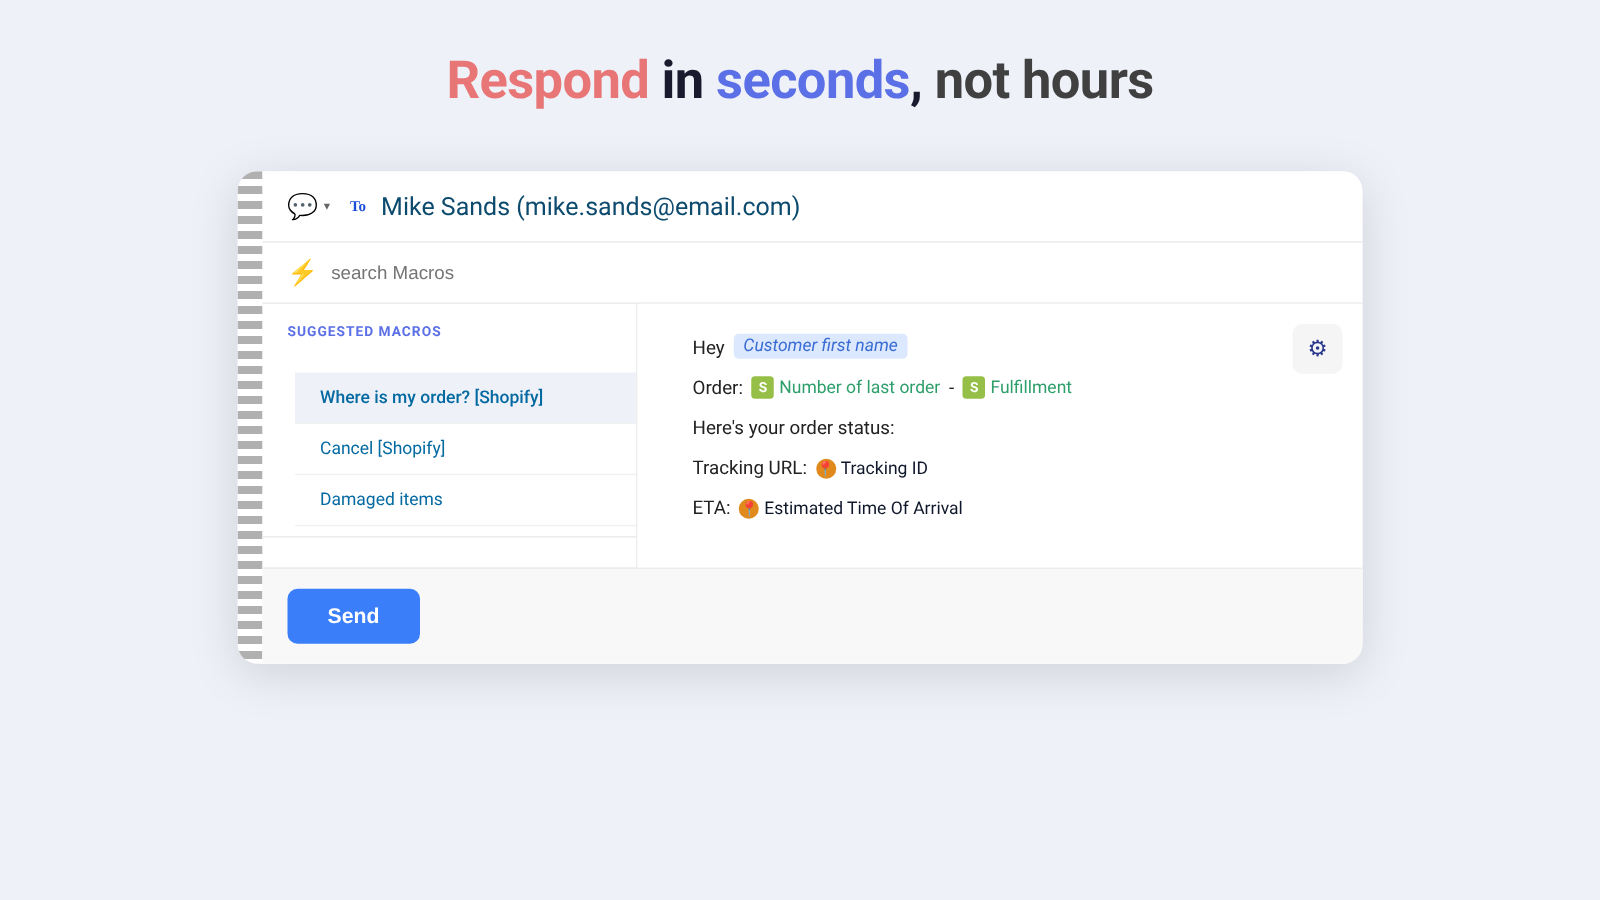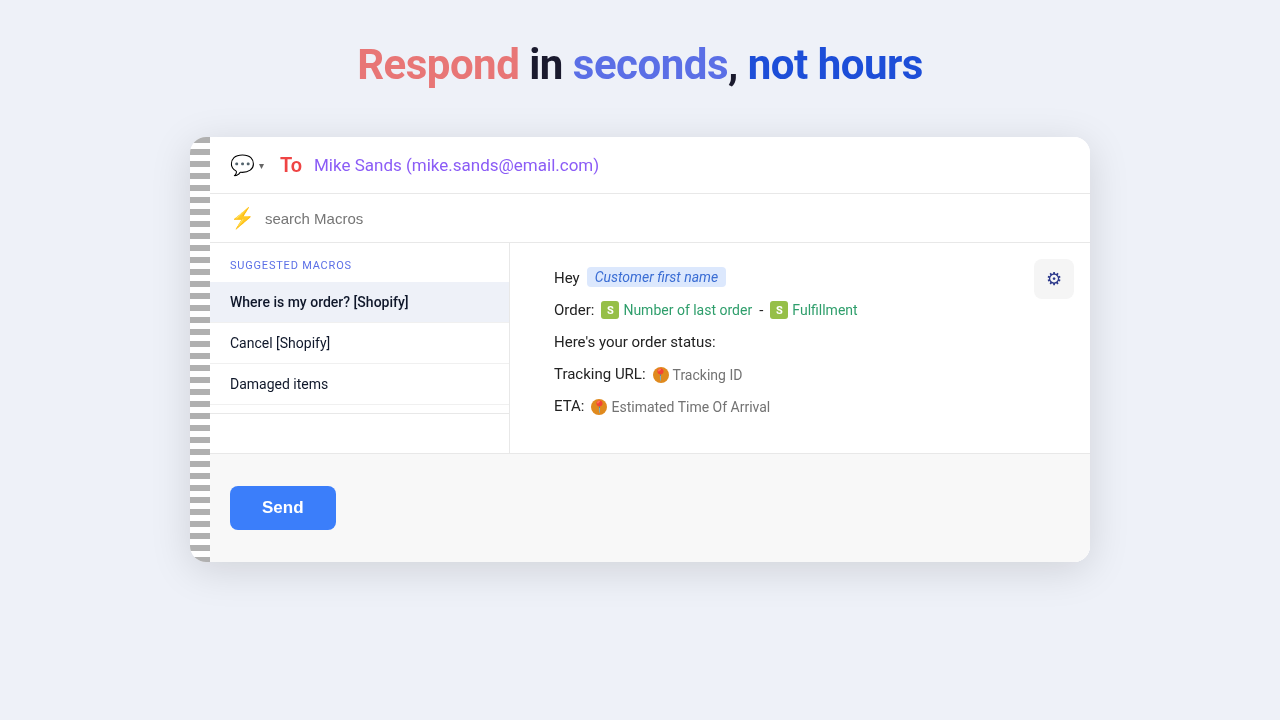--- a/index.html
+++ b/index.html
@@ -22,21 +22,21 @@
       font-weight: 700;
       margin-bottom: 48px;
       color: #1a1a2e;
       letter-spacing: -0.5px;
     }
 
     .headline .respond { color: #e87676; }
     .headline .in { color: #1a1a2e; font-weight: 700; }
     .headline .seconds { color: #5b6fe6; }
     .headline .comma { color: #1a1a2e; }
-    .headline .not { color: #1d4ed8; font-weight: 700; }
+    .headline .not { color: #404040; font-weight: 700; }
 
     .ui-container {
       display: flex;
       width: 900px;
       border-radius: 16px;
       overflow: hidden;
       box-shadow: 0 8px 40px rgba(0,0,0,0.13);
       background: #fff;
       position: relative;
     }
@@ -80,29 +80,30 @@
     .reply-icon {
       font-size: 20px;
     }
 
     .chevron-down {
       font-size: 10px;
       color: #666;
     }
 
     .to-label {
+      font-size: 12px;
+      font-weight: 600;
+      color: #1d4ed8;
+      margin-left: 4px;
+      font-family: Liberation Serif, serif;
+    }
+
+    .to-value {
       font-size: 20px;
-      font-weight: 600;
-      color: #ef4444;
-      margin-left: 4px;
-    }
-
-    .to-value {
-      font-size: 17px;
-      color: #8b5cf6;
+      color: #0c4a6e;
     }
 
     
     .search-row {
       display: flex;
       align-items: center;
       padding: 12px 20px;
       border-bottom: 1px solid #e8e8e8;
       gap: 10px;
     }
@@ -131,33 +132,34 @@
     .macros-panel {
       width: 300px;
       flex-shrink: 0;
       border-right: 1px solid #e8e8e8;
       padding: 16px 0;
       overflow-y: auto;
     }
 
     .section-label {
       font-size: 11px;
-      font-weight: 400;
+      font-weight: 700;
       letter-spacing: 0.8px;
       color: #5b6fe6;
-      padding: 0 20px 10px 20px;
+      padding: 0 20px 26px 20px;
       text-transform: uppercase;
     }
 
     .macro-item {
       padding: 12px 20px;
       font-size: 14px;
-      color: #0f172a;
+      color: #0369a1;
       cursor: pointer;
       border-bottom: 1px solid #f0f0f0;
+      margin-left: 26px;
     }
 
     .macro-item.active {
       background: #eef1f8;
       font-weight: 500;
     }
 
     .macro-item:last-child { border-bottom: none; }
 
     .section-divider {
@@ -213,21 +215,21 @@
 
     .tag-green {
       color: #2e9e6b;
       font-size: 14px;
       display: flex;
       align-items: center;
       gap: 4px;
     }
 
     .tag-orange {
-      color: #737373;
+      color: #0f172a;
       font-size: 14px;
       display: flex;
       align-items: center;
       gap: 4px;
     }
 
     .shopify-icon {
       display: inline-block;
       width: 18px;
       height: 18px;
@@ -262,21 +264,21 @@
       content: '📍';
       font-size: 12px;
       position: absolute;
       top: 50%;
       left: 50%;
       transform: translate(-50%, -50%);
     }
 
     
     .footer-row {
-      padding: 32px 20px;
+      padding: 16px 20px;
       border-top: 1px solid #e8e8e8;
       background: #f8f8f8;
       display: flex;
       align-items: center;
     }
 
     .send-btn {
       background: #3b7efa;
       color: #fff;
       border: none;

